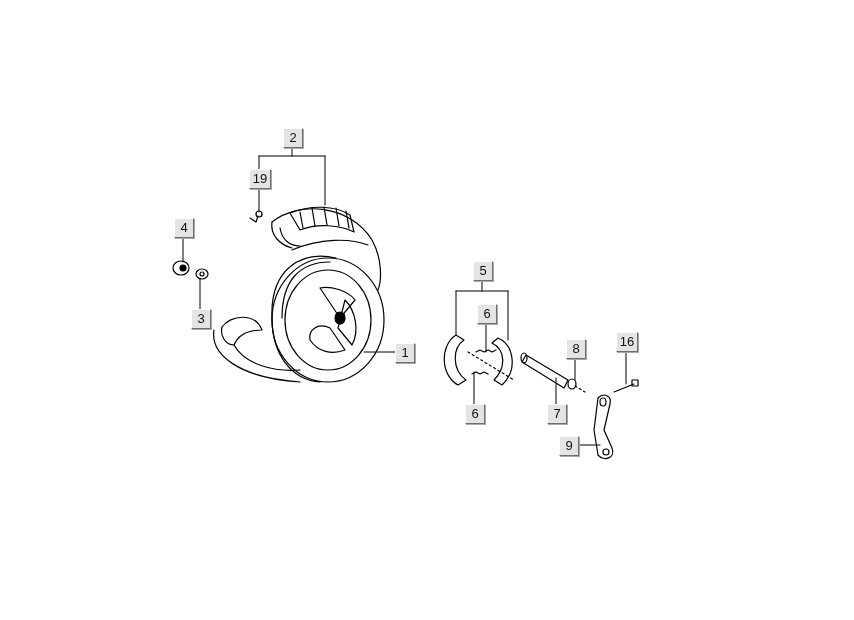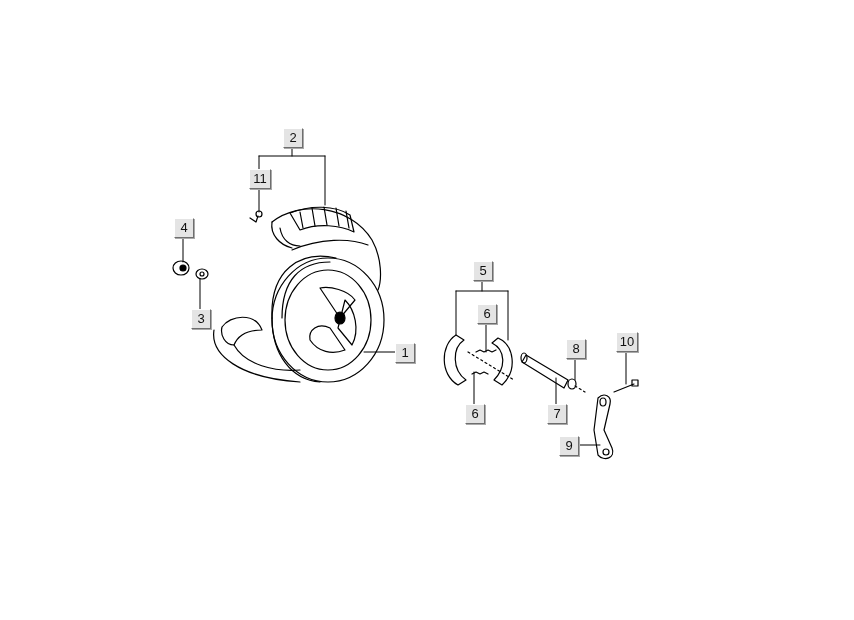--- a/index.html
+++ b/index.html
@@ -120,14 +120,14 @@
 <div class="callout" style="left:395px;top:343px;">1</div>
 <div class="callout" style="left:283px;top:128px;">2</div>
 <div class="callout" style="left:191px;top:309px;">3</div>
 <div class="callout" style="left:174px;top:218px;">4</div>
 <div class="callout" style="left:473px;top:261px;">5</div>
 <div class="callout" style="left:477px;top:304px;">6</div>
 <div class="callout" style="left:465px;top:404px;">6</div>
 <div class="callout" style="left:547px;top:404px;">7</div>
 <div class="callout" style="left:566px;top:339px;">8</div>
 <div class="callout" style="left:559px;top:436px;">9</div>
-<div class="callout wide" style="left:616px;top:332px;">10</div>
-<div class="callout wide" style="left:249px;top:169px;">11</div>
+<div class="callout wide" style="left:616px;top:332px;">16</div>
+<div class="callout wide" style="left:249px;top:169px;">19</div>
 
 </body></html>

